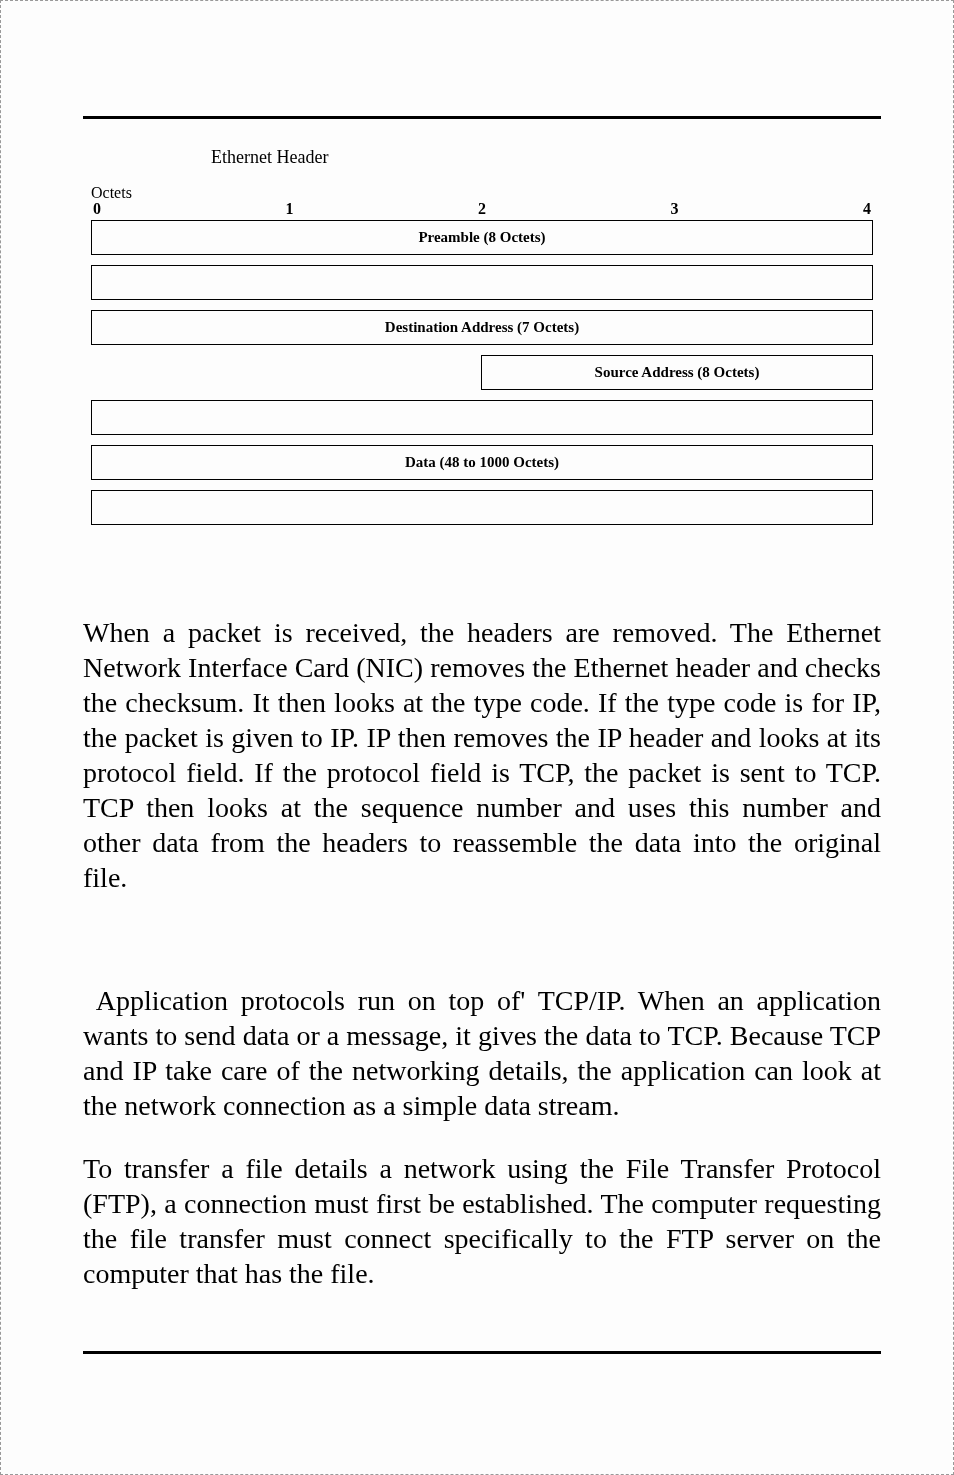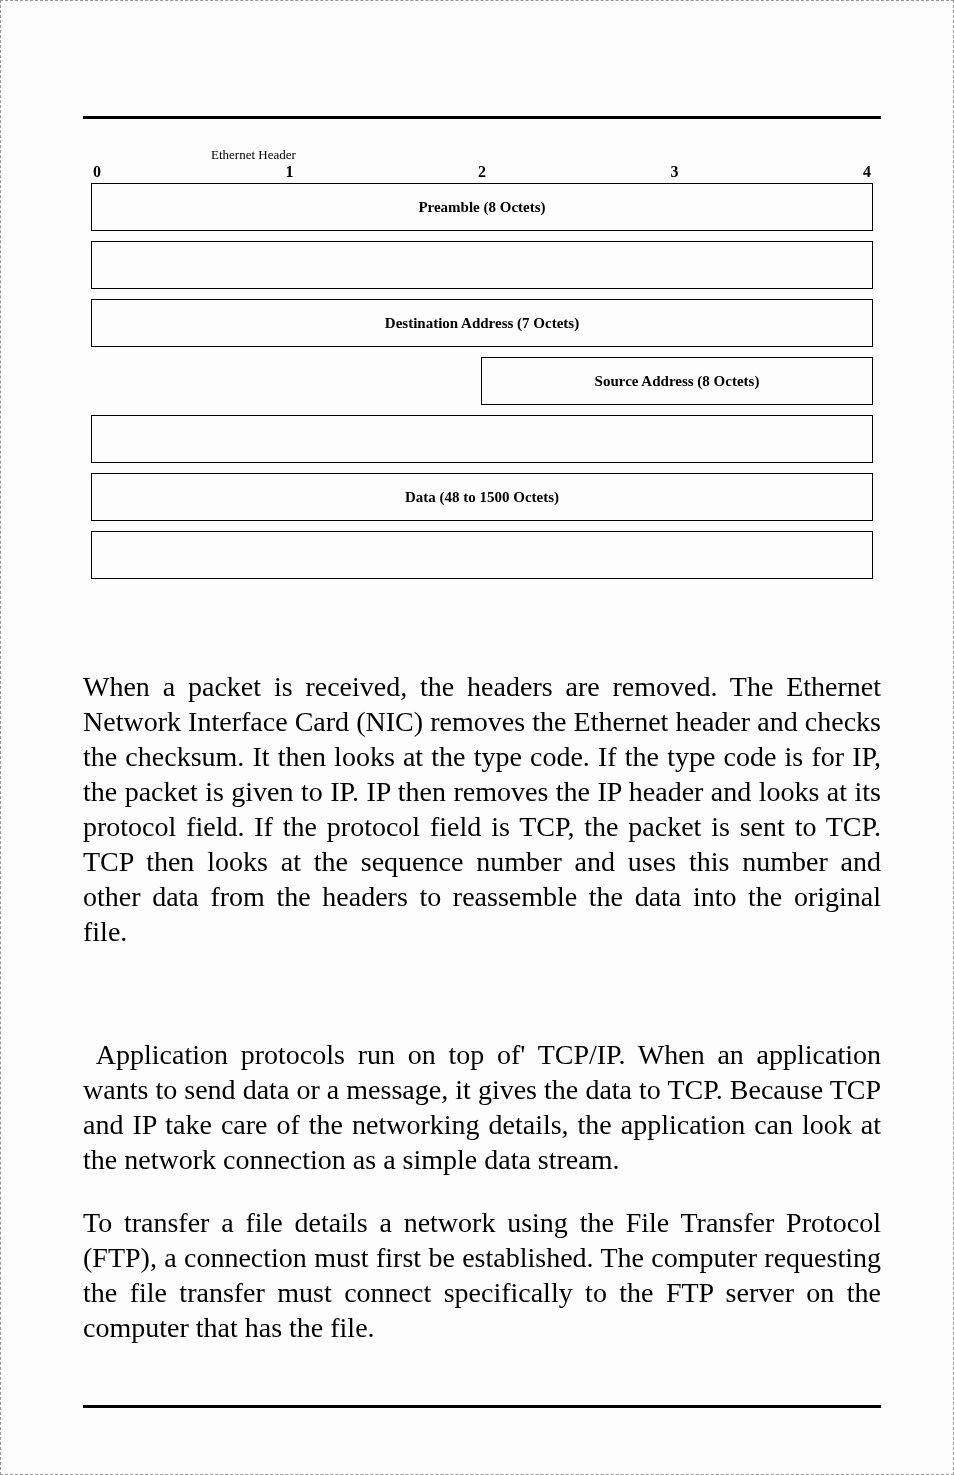--- a/index.html
+++ b/index.html
@@ -26,39 +26,39 @@
     border: none;
     border-top: 3px solid #000;
     margin: 60px 0 0 0;
   }
   .diagram {
     font-family: "Comic Sans MS", "Segoe Print", cursive;
     font-size: 17px;
     margin: 0 8px 0 8px;
   }
   .diag-title {
-    font-size: 13px;
+    font-size: 18px;
     margin-left: 120px;
-    margin-bottom: 0;
+    margin-bottom: 16px;
   }
   .octets-label {
     font-size: 16px;
     margin-bottom: -2px;
   }
   .octet-scale {
     display: flex;
     justify-content: space-between;
     font-size: 16px;
     font-weight: bold;
     margin-bottom: 2px;
     padding: 0 2px;
   }
   .row {
     display: flex;
-    height: 48px;
+    height: 35px;
     margin-bottom: 10px;
   }
   .cell {
     border: 1px solid #000;
     display: flex;
     align-items: center;
     justify-content: center;
     font-weight: bold;
     font-size: 15px;
     box-sizing: border-box;
@@ -86,20 +86,21 @@
   }
 </style>
 </head>
 <body>
 
 <div class="page">
   <hr class="hr-top">
 
   <div class="diagram">
     <div class="diag-title">Ethernet Header</div>
+    <div class="octets-label">Octets</div>
     <div class="octet-scale">
       <span>0</span>
       <span>1</span>
       <span>2</span>
       <span>3</span>
       <span>4</span>
     </div>
 
     <div class="row">
       <div class="cell full">Preamble (8 Octets)</div>
@@ -116,21 +117,21 @@
     <div class="row">
       <div class="cell half noborder"></div>
       <div class="cell half">Source Address (8 Octets)</div>
     </div>
 
     <div class="row">
       <div class="cell full blank"></div>
     </div>
 
     <div class="row">
-      <div class="cell half">Data (48 to 1500 Octets)</div>
+      <div class="cell half">Data (48 to 1000 Octets)</div>
     </div>
 
     <div class="row">
       <div class="cell full blank"></div>
     </div>
 
   </div>
 
   <div class="body-text">
     <p>When a packet is received, the headers are removed. The Ethernet Network Interface Card (NIC) removes the Ethernet header and checks the checksum. It then looks at the type code. If the type code is for IP, the packet is given to IP. IP then removes the IP header and looks at its protocol field. If the protocol field is TCP, the packet is sent to TCP. TCP then looks at the sequence number and uses this number and other data from the headers to reassemble the data into the original file.</p>

